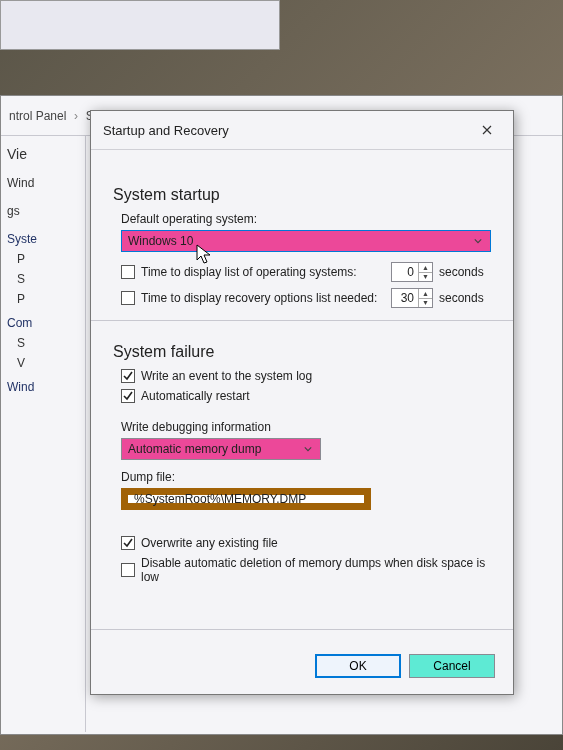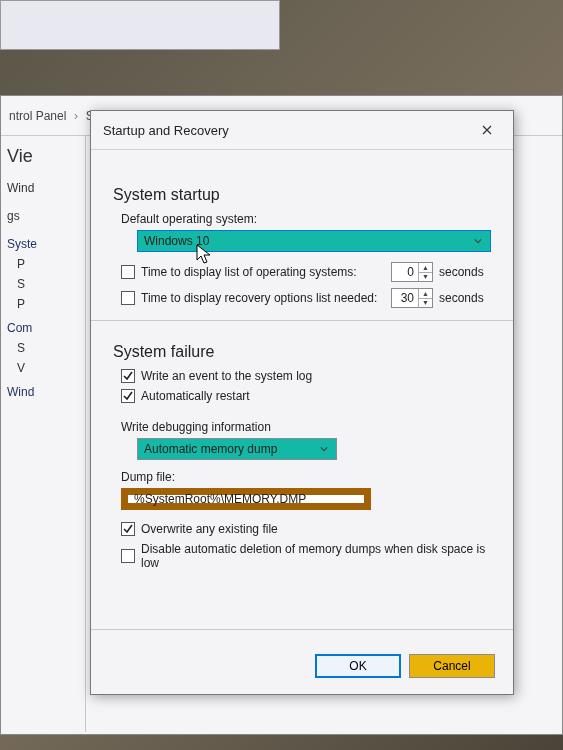--- a/index.html
+++ b/index.html
@@ -37,21 +37,21 @@
     font-size: 13px;
   }
   .parent-addr .chev { color: #888; margin: 0 4px; }
   .parent-body { display: flex; height: calc(100% - 42px); }
   .parent-left {
     width: 85px;
     border-right: 1px solid #c8c8d0;
     padding: 10px 6px;
     color: #333;
   }
-  .parent-left .big { font-size: 18px; margin-bottom: 0; }
+  .parent-left .big { font-size: 14px; margin-bottom: 0; }
   .parent-left .item { margin: 14px 0; font-size: 12px; }
   .parent-right { flex: 1; padding: 10px; }
   .section-label { font-size: 12px; color: #236; margin: 10px 0 4px; }
   .section-sub { font-size: 12px; color: #333; margin: 6px 10px; }
 
   
   .dialog {
     position: absolute;
     left: 90px; top: 110px;
     width: 424px; height: 585px;
@@ -82,24 +82,23 @@
   }
   .group-hdr { font-size: 16px; margin: 22px 0 8px; }
   .field-label { font-size: 12px; margin: 4px 0; }
   .indent { margin-left: 8px; }
 
   .dropdown {
     display: flex;
     align-items: center;
     justify-content: space-between;
     border: 1px solid #0078d7;
-    background: #14b8a6;
+    background: #ec4899;
     height: 22px;
     padding: 0 4px 0 6px;
-    margin-left: 16px;
   }
   .dropdown .txt { flex: 1; }
   .dropdown .arrow {
     width: 16px; height: 16px;
     display: flex; align-items: center; justify-content: center;
     color: #444;
   }
   .dropdown.gray { border-color: #8a8a92; }
 
   .row {
@@ -164,21 +163,21 @@
   .dlg-buttons {
     padding: 24px 18px 16px;
     display: flex;
     justify-content: flex-end;
     gap: 8px;
     border-top: 1px solid #c8c8d0;
   }
   .btn {
     width: 86px; height: 24px;
     display: flex; align-items: center; justify-content: center;
-    background: #eab308;
+    background: #5eead4;
     border: 1px solid #8a8a92;
   }
   .btn.primary { border: 2px solid #0078d7; background: #eef4fc; }
 
   .cursor {
     position: absolute;
     left: 196px; top: 244px;
     pointer-events: none;
   }
 </style>
@@ -297,21 +296,21 @@
               <path d="M1 3 L5 7 L9 3" fill="none" stroke="#444" stroke-width="1.4"></path>
             </svg>
         </span>
       </div>
 
       <div class="field-label" style="margin-top:10px">Dump file:</div>
       <div class="text-input">
         <span>%SystemRoot%\MEMORY.DMP</span>
       </div>
 
-      <div class="row" style="margin-top:12px">
+      <div class="row" style="margin-top:26px">
         <span class="checkbox checked">
           <svg viewBox="0 0 10 10">
               <path d="M1 5 L4 8 L9 1" fill="none" stroke="#222" stroke-width="1.6"></path>
             </svg>
         </span>
         <span class="lbl">Overwrite any existing file</span>
       </div>
       <div class="row">
         <span class="checkbox">
           

